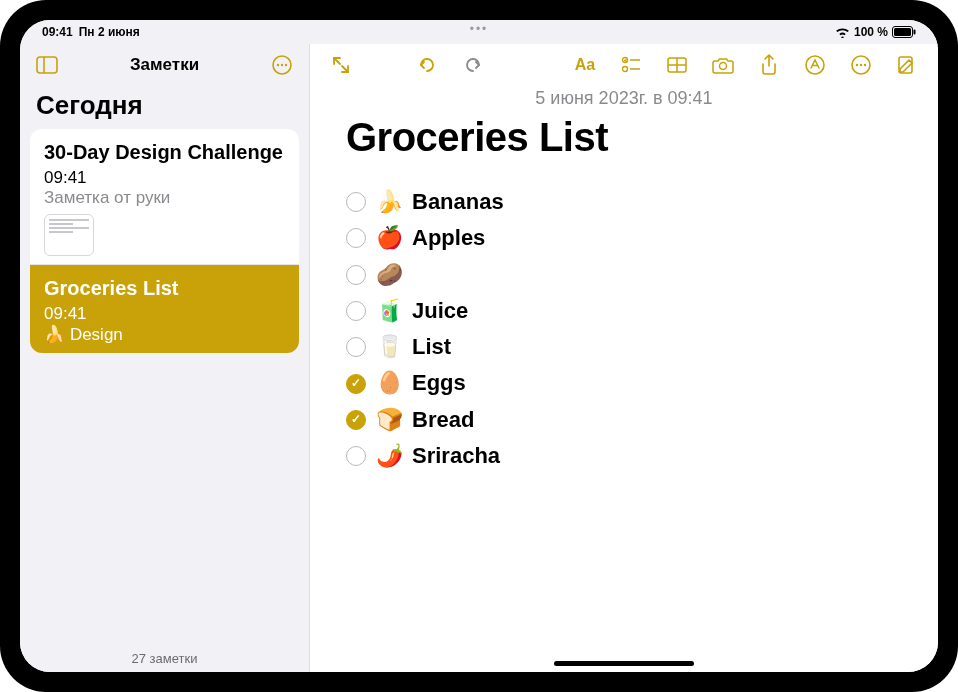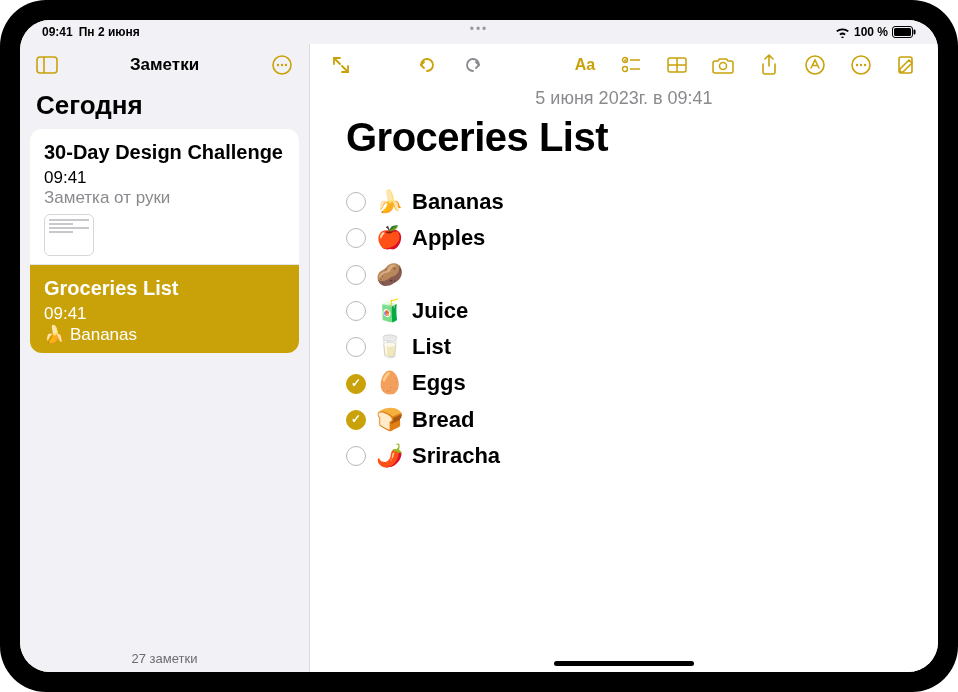--- a/index.html
+++ b/index.html
@@ -250,21 +250,21 @@
             <div class="ln"></div>
               <div class="ln sh"></div>
               <div class="ln"></div>
               <div class="ln sh"></div>
           </div>
         </div>
 
         <div class="note-card selected">
           <div class="note-title">Groceries List</div>
           <div class="note-time">09:41</div>
-          <div class="note-preview">🍌 Bananas</div>
+          <div class="note-preview">🍌 Design</div>
         </div>
 
 
         <div class="sidebar-footer">27 заметки</div>
       </div>
 
       <div class="editor">
         <div class="editor-toolbar">
           <div class="toolbar-icon">
             <svg width="18" height="18" viewBox="0 0 18 18">

